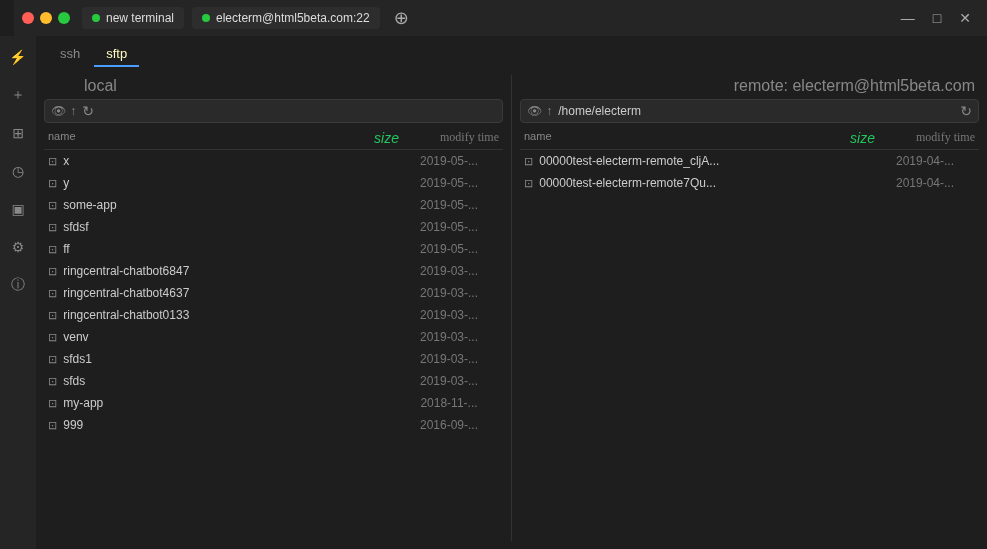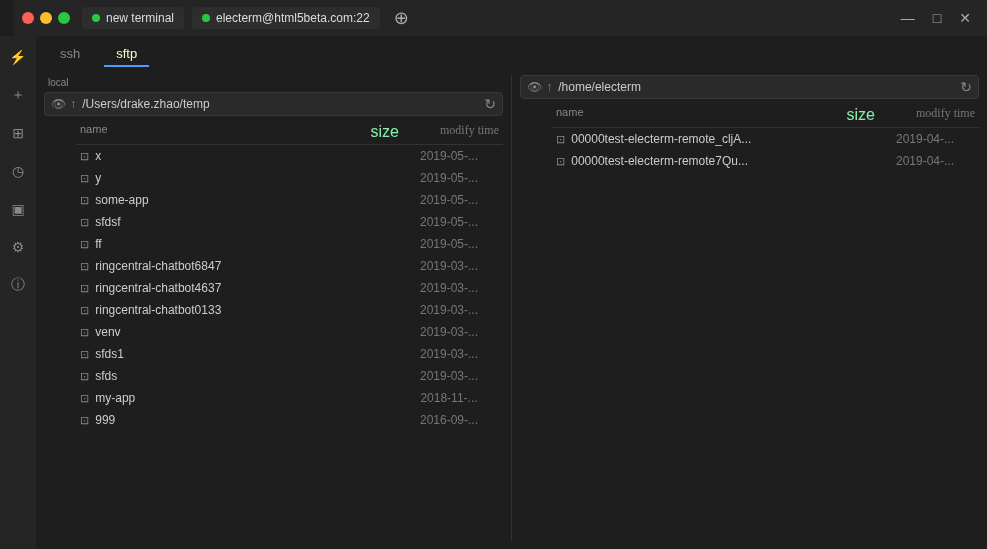--- a/index.html
+++ b/index.html
@@ -105,21 +105,21 @@
       display: flex;
       flex-direction: column;
       overflow: hidden;
     }
 
     
     .proto-tabs {
       display: flex;
       align-items: center;
       padding: 6px 12px 0;
-      gap: 12px;
+      gap: 2px;
       background: #1e1e1e;
       flex-shrink: 0;
     }
     .proto-tab {
       padding: 4px 12px;
       cursor: pointer;
       color: #888;
       font-size: 13px;
       border-bottom: 2px solid transparent;
     }
@@ -145,23 +145,24 @@
     }
 
     .panel-divider {
       width: 1px;
       background: #333;
       flex-shrink: 0;
       margin: 4px 0;
     }
 
     .panel-header-label {
-      font-size: 10px;
+      font-size: 16px;
       color: #888;
       padding: 2px 4px 4px;
+      margin-left: 36px;
     }
     .panel-header-label.remote-label {
       text-align: right;
     }
 
     .path-bar {
       display: flex;
       align-items: center;
       background: #2a2a2a;
       border: 1px solid #3a3a3a;
@@ -184,21 +185,20 @@
     }
     .path-bar-refresh {
       cursor: pointer; color: #888; font-size: 14px;
     }
 
     
     .file-table {
       flex: 1;
       overflow-y: auto;
       overflow-x: hidden;
-      margin-left: 32px;
     }
     .file-table::-webkit-scrollbar { width: 6px; }
     .file-table::-webkit-scrollbar-thumb { background: #444; border-radius: 3px; }
     .file-table::-webkit-scrollbar-track { background: #1e1e1e; }
 
     .file-table-header {
       display: grid;
       grid-template-columns: 1fr 80px 100px;
       padding: 3px 4px;
       border-bottom: 1px solid #333;
@@ -229,22 +229,23 @@
       white-space: nowrap;
       text-overflow: ellipsis;
     }
     .folder-icon {
       color: #888;
       font-size: 11px;
       flex-shrink: 0;
     }
     .col-size {
       text-align: right;
-      color: #86efac;
-      font-size: 16px;
+      color: #22c55e;
+      font-size: 14px;
+      font-style: italic;
     }
     .col-mtime {
       text-align: center;
       color: #777;
       font-size: 12px;
     }
   </style>
 </head>
 <body>
 
@@ -295,21 +296,20 @@
 
     <div class="file-manager">
 
       <div class="file-panel">
         <div class="panel-header-label">local</div>
         <div class="path-bar">
           <div class="path-bar-icons">
             <span>👁</span>
             <span>↑</span>
           </div>
-          <input class="path-input" type="text" value="/Users/drake.zhao/temp" style="">
           <span class="path-bar-refresh">↻</span>
         </div>
         <div class="file-table">
           <div class="file-table-header">
             <span>name</span>
             <span class="col-size">size</span>
             <span class="col-mtime">modify time</span>
           </div>
           <div id="local-file-rows">
               <div class="file-row">
@@ -416,20 +416,21 @@
       <div class="col-size"></div>
       <div class="col-mtime">2016-09-...</div>
     </div>
             </div>
         </div>
       </div>
 
       <div class="panel-divider"></div>
 
       <div class="file-panel">
+        <div class="panel-header-label remote-label">remote: electerm@html5beta.com</div>
         <div class="path-bar">
           <div class="path-bar-icons">
             <span>👁</span>
             <span>↑</span>
           </div>
           <input class="path-input" type="text" value="/home/electerm" style="">
           <span class="path-bar-refresh">↻</span>
         </div>
         <div class="file-table">
           <div class="file-table-header">

